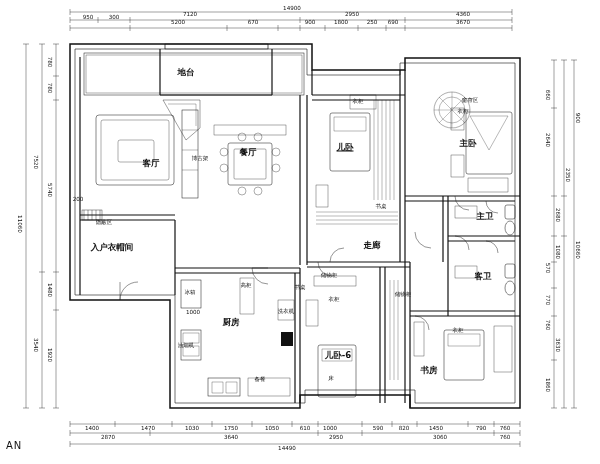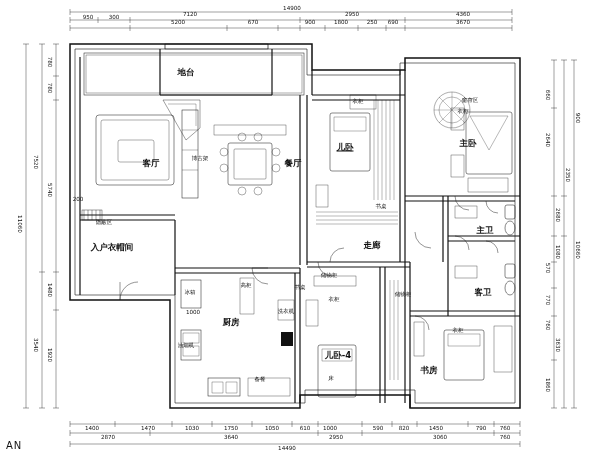--- a/index.html
+++ b/index.html
@@ -311,29 +311,29 @@
       <path d="M486 241 A12 12 0 0 1 498 253"></path>
       <path d="M486 201 A12 12 0 0 0 498 213"></path>
     </g>
 
   </g>
 </svg>
 
 <div id="rooms-layer">
     <div class="rm" style="left: 186px; top: 72px; transform: translate(-50%, -50%);">地台</div>
     <div class="rm" style="left: 116px; top: 163px; transform: translate(-50%, -50%); margin-left: 35px;">客厅</div>
-    <div class="rm" style="left: 248px; top: 163px; transform: translate(-50%, -50%); margin-left: 45px;">餐厅</div>
+    <div class="rm" style="left: 248px; top: 152px; transform: translate(-50%, -50%);">餐厅</div>
     <div class="rm" style="left: 112px; top: 247px; transform: translate(-50%, -50%);">入户衣帽间</div>
     <div class="rm" style="left: 231px; top: 322px; transform: translate(-50%, -50%);">厨房</div>
     <div class="rm" style="left: 345px; top: 147px; transform: translate(-50%, -50%); text-decoration: underline;">儿卧</div>
     <div class="rm" style="left: 372px; top: 245px; transform: translate(-50%, -50%);">走廊</div>
-    <div class="rm" style="left: 338px; top: 355px; transform: translate(-50%, -50%);">儿卧-4</div>
+    <div class="rm" style="left: 338px; top: 355px; transform: translate(-50%, -50%);">儿卧-6</div>
     <div class="rm" style="left: 468px; top: 143px; transform: translate(-50%, -50%);">主卧</div>
-    <div class="rm" style="left: 485px; top: 230px; transform: translate(-50%, -50%);">主卫</div>
-    <div class="rm" style="left: 483px; top: 292px; transform: translate(-50%, -50%);">客卫</div>
+    <div class="rm" style="left: 485px; top: 216px; transform: translate(-50%, -50%);">主卫</div>
+    <div class="rm" style="left: 483px; top: 276px; transform: translate(-50%, -50%);">客卫</div>
     <div class="rm" style="left: 429px; top: 370px; transform: translate(-50%, -50%);">书房</div>
   </div>
 <div id="small-layer">
     <div class="sm" style="left: 200px; top: 158px; transform: translate(-50%, -50%);">博古架</div>
     <div class="sm" style="left: 104px; top: 222px; transform: translate(-50%, -50%);">隐蔽区</div>
     <div class="sm" style="left: 358px; top: 101px; transform: translate(-50%, -50%);">衣柜</div>
     <div class="sm" style="left: 381px; top: 206px; transform: translate(-50%, -50%);">书桌</div>
     <div class="sm" style="left: 463px; top: 111px; transform: translate(-50%, -50%);">衣柜</div>
     <div class="sm" style="left: 470px; top: 100px; transform: translate(-50%, -50%);">窗帘区</div>
     <div class="sm" style="left: 329px; top: 275px; transform: translate(-50%, -50%);">储物柜</div>

